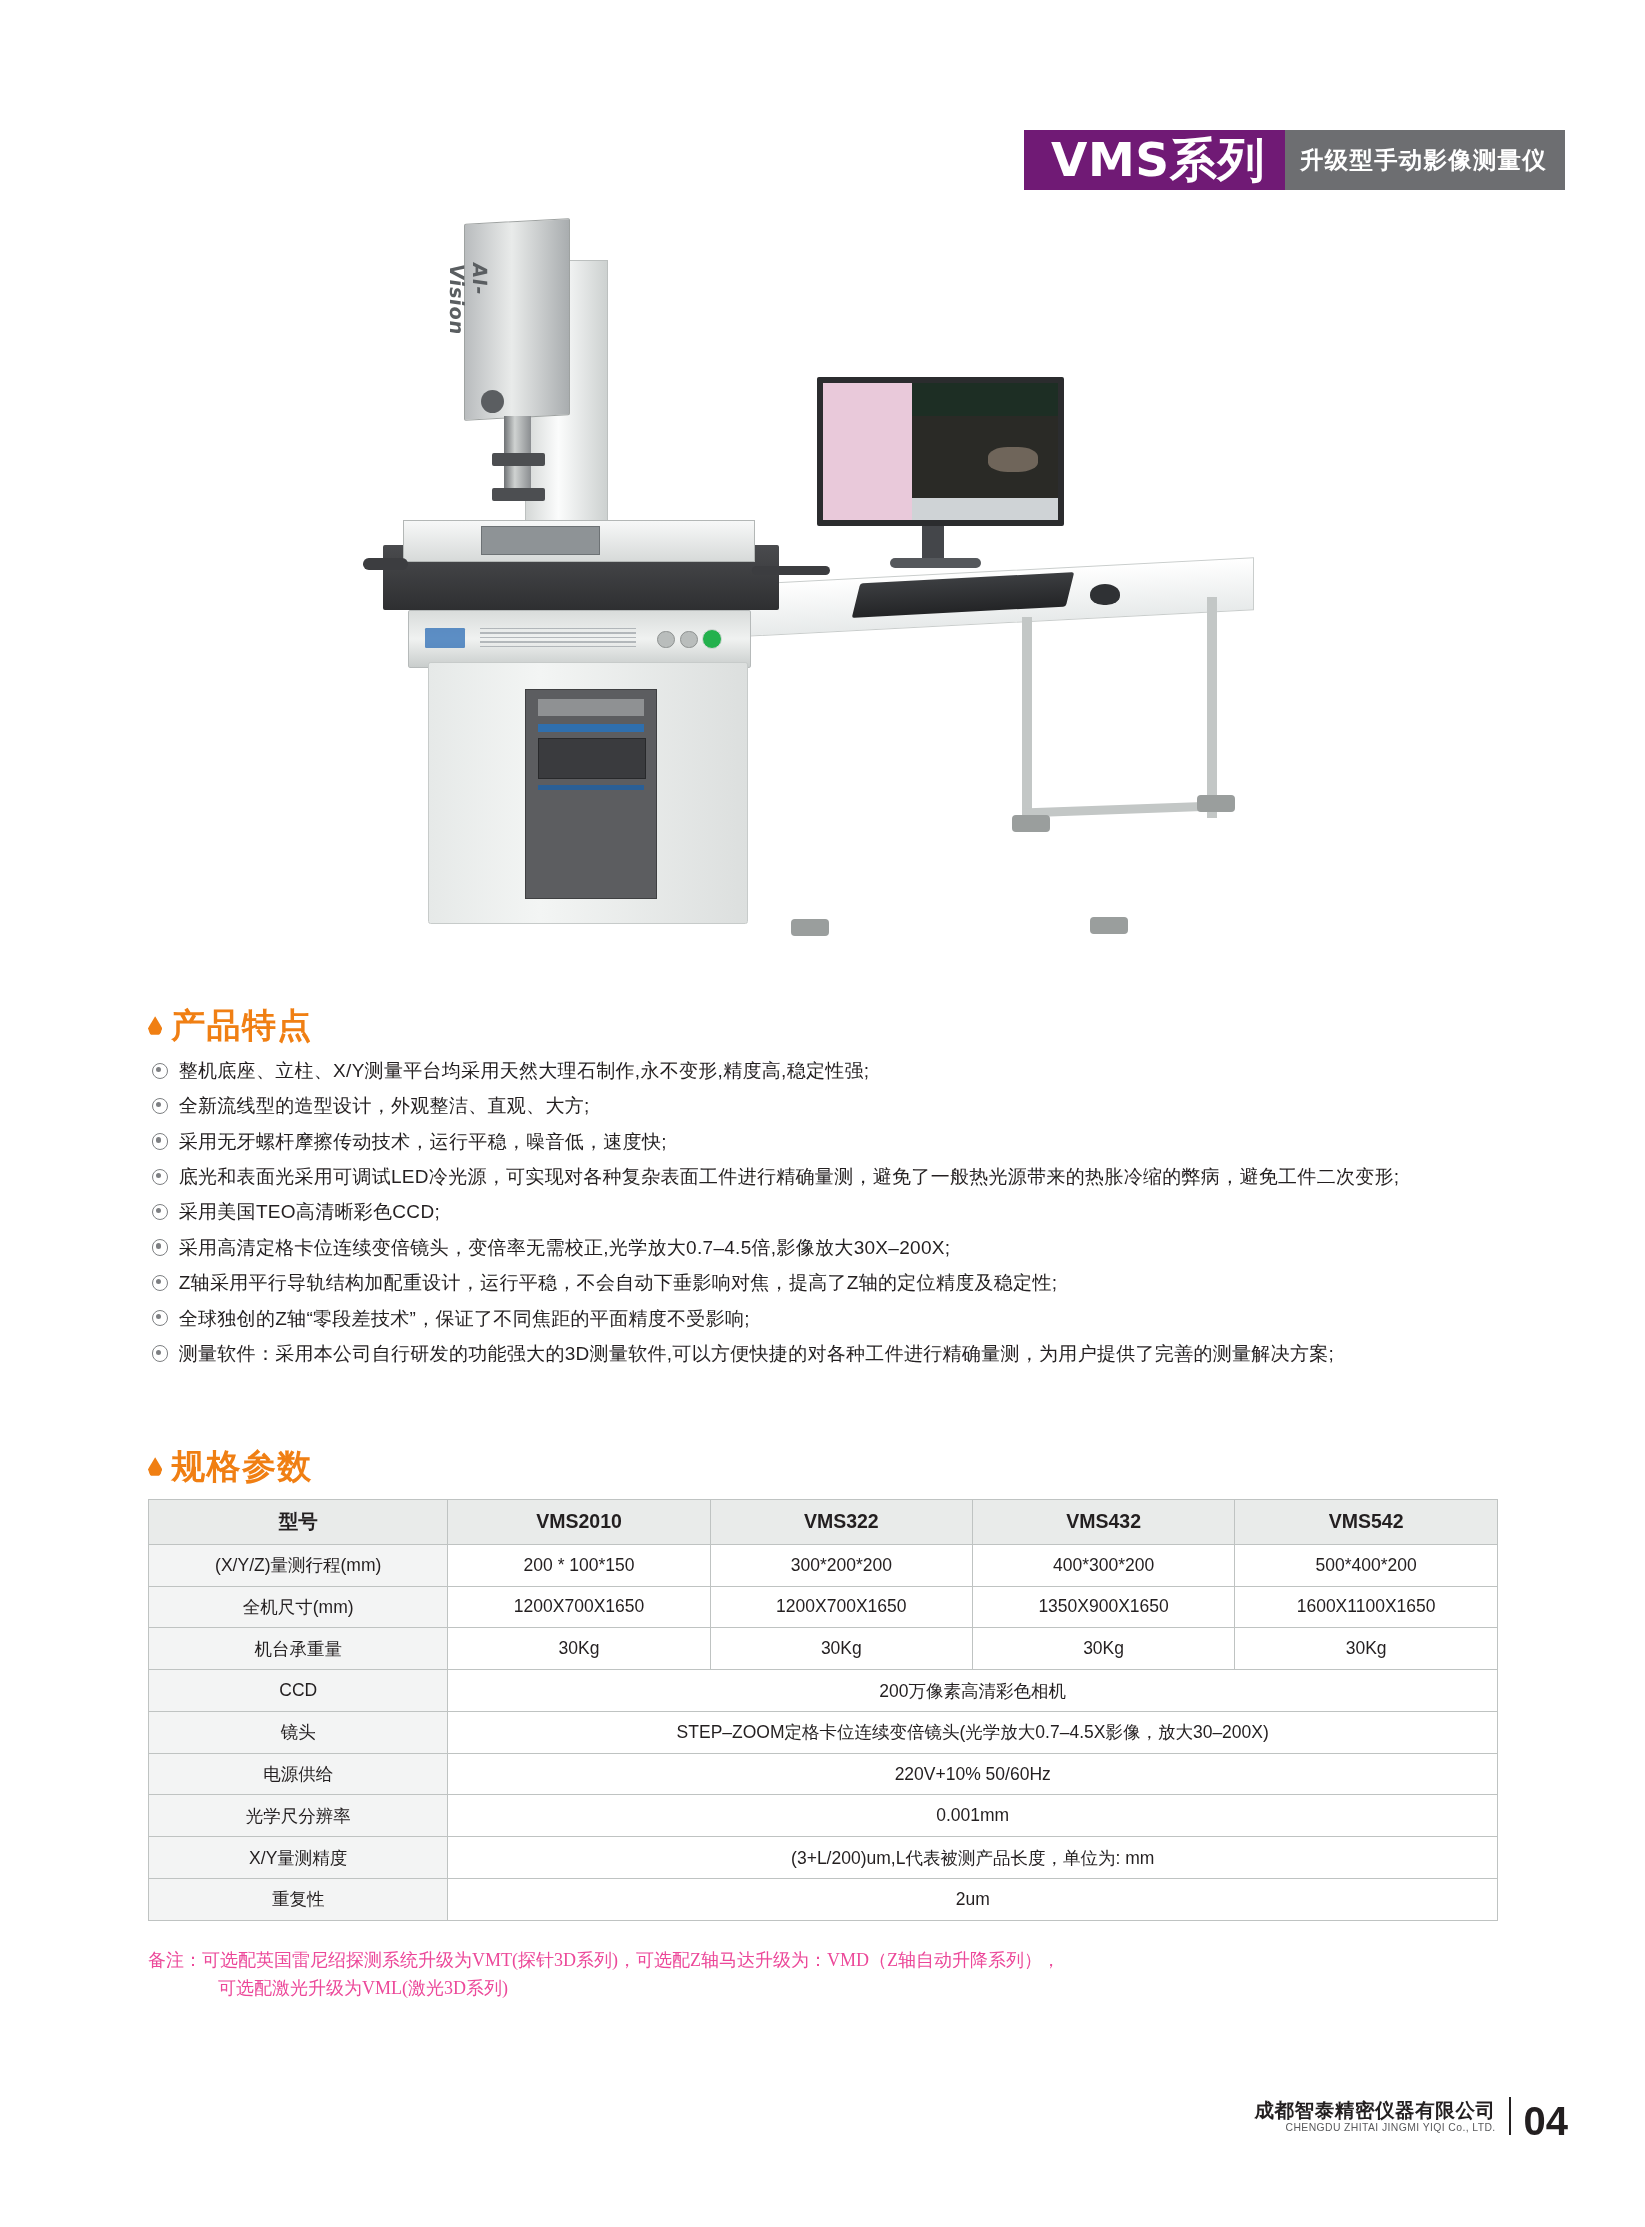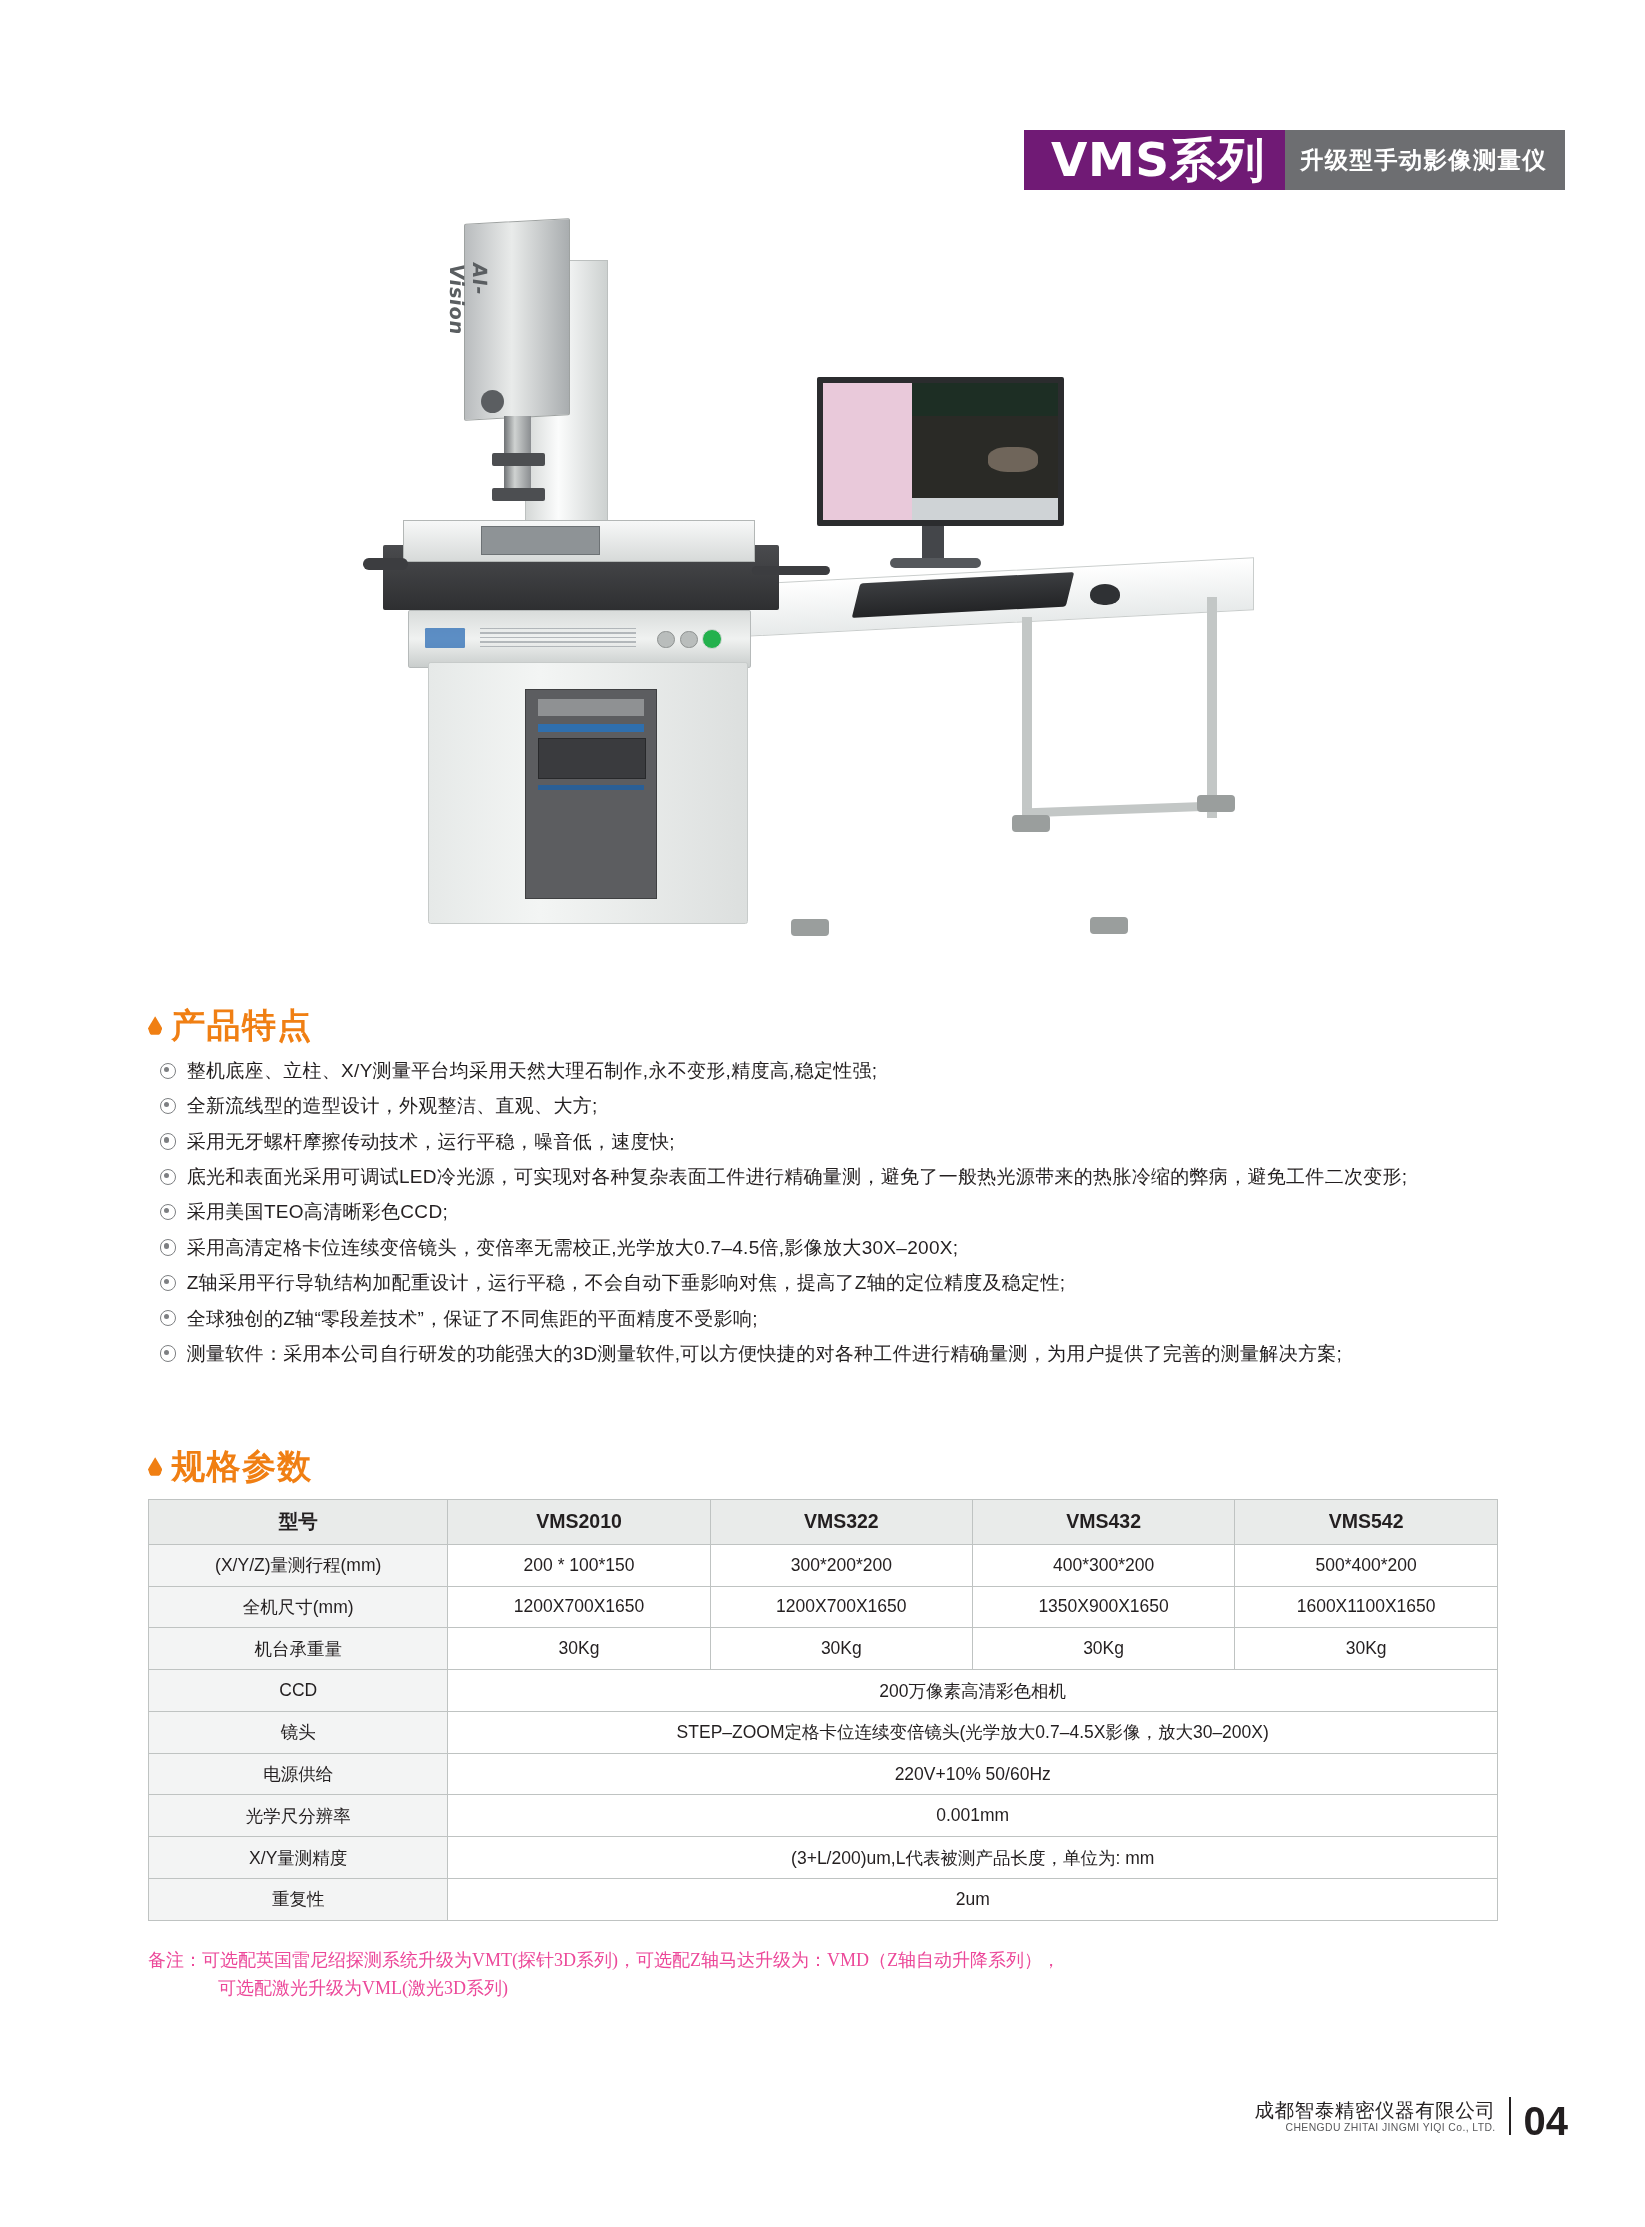--- a/index.html
+++ b/index.html
@@ -387,21 +387,21 @@
   .sec-title {
     color: #f07f13;
     font-size: 34px;
     font-weight: bold;
     letter-spacing: 1.3px;
   }
 
   
   .features {
     position: absolute;
-    left: 160px;
+    left: 152px;
     top: 1058px;
     width: 1389px;
   }
   .feat-row {
     display: flex;
     align-items: flex-start;
     margin-bottom: 8.4px;
   }
   .feat-bullet {
     flex: 0 0 auto;
@@ -471,21 +471,21 @@
   .footer {
     position: absolute;
     right: 78px;
     top: 2087px;
     display: flex;
     align-items: center;
     gap: 13px;
   }
   .footer-cn {
     font-size: 19.5px;
-    font-weight: normal;
+    font-weight: bold;
     color: #231f20;
     letter-spacing: 0.6px;
     text-align: center;
     line-height: 1.25;
   }
   .footer-en {
     font-size: 10.4px;
     color: #58595b;
     letter-spacing: 0.4px;
     text-align: right;

